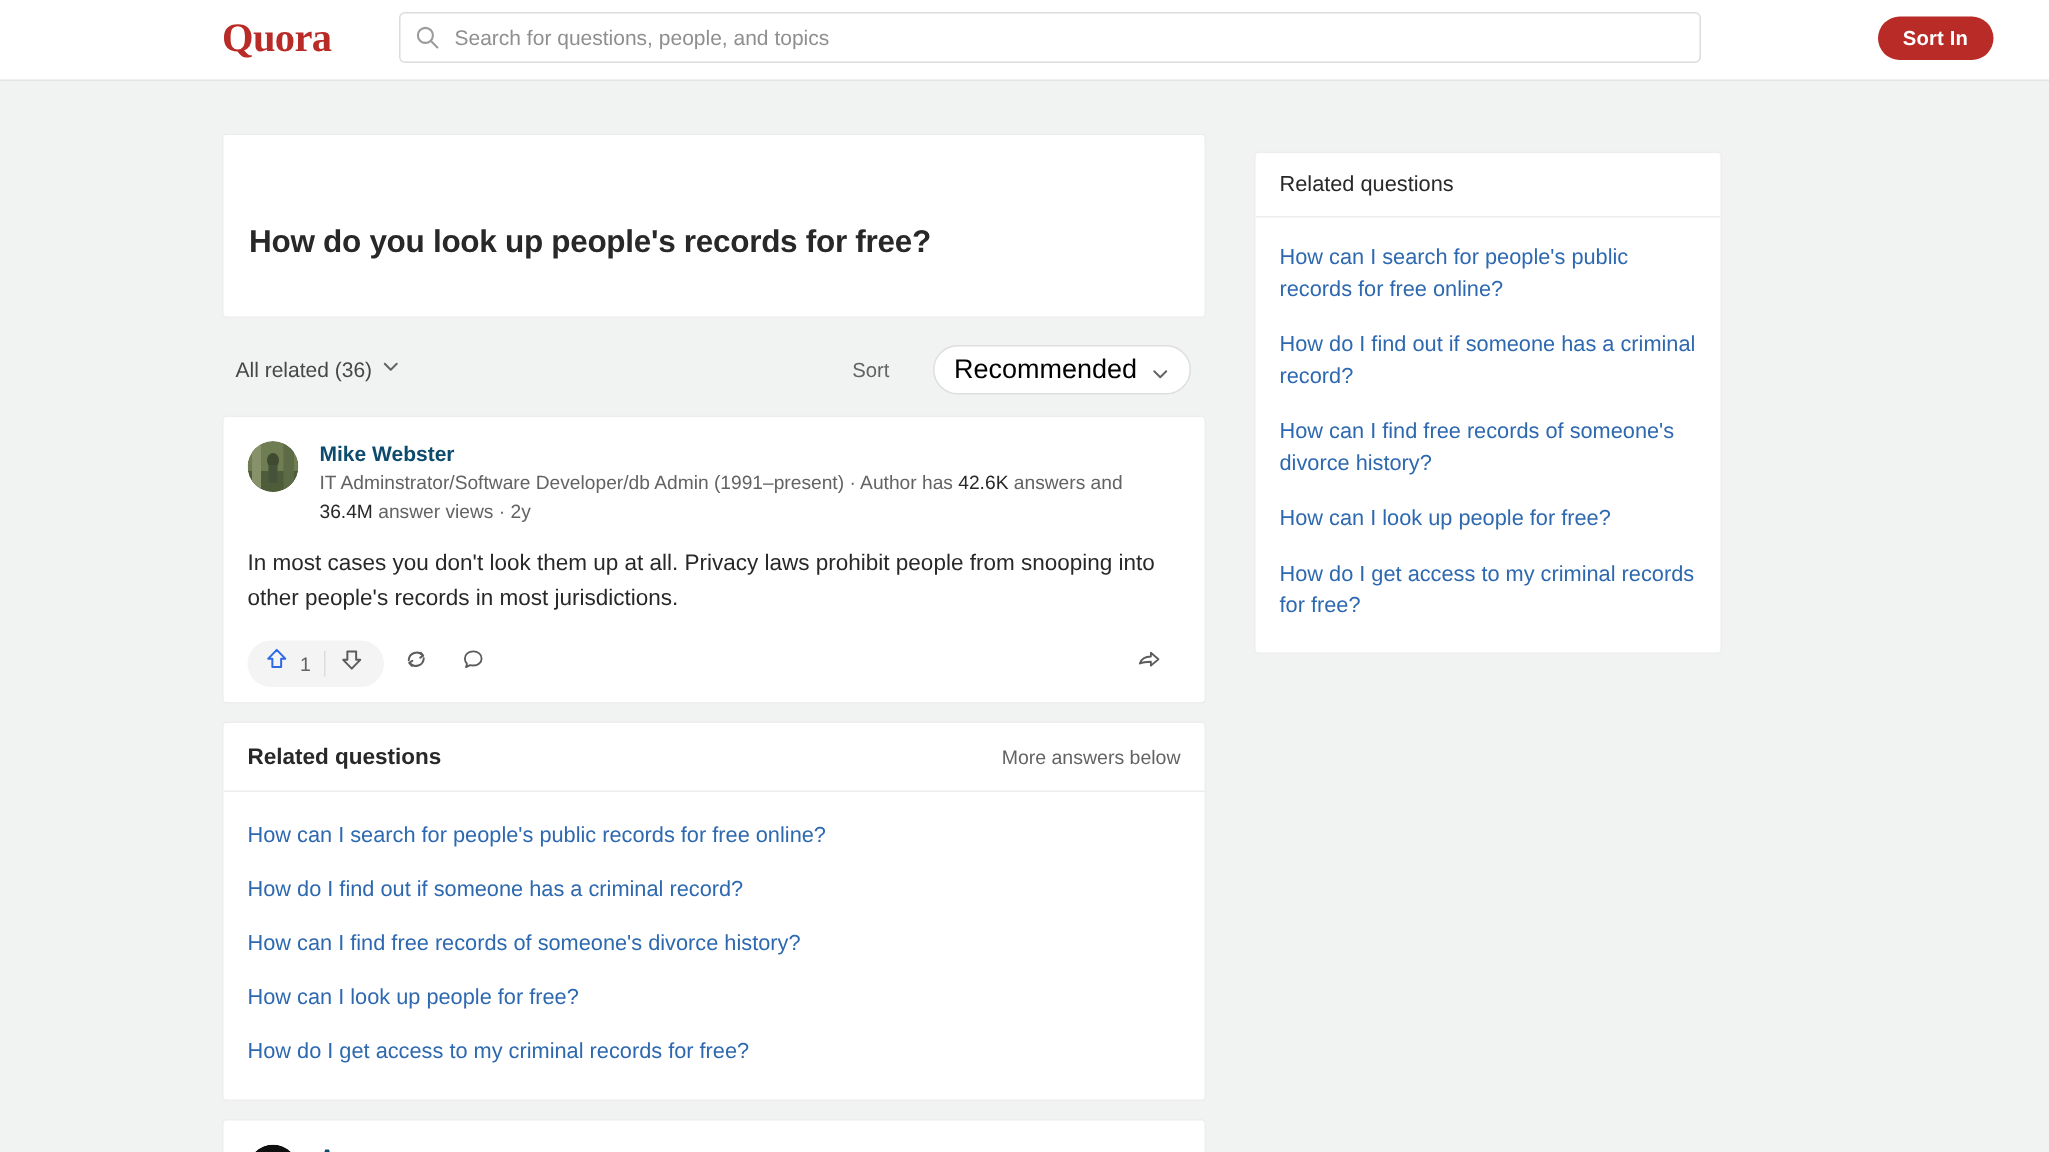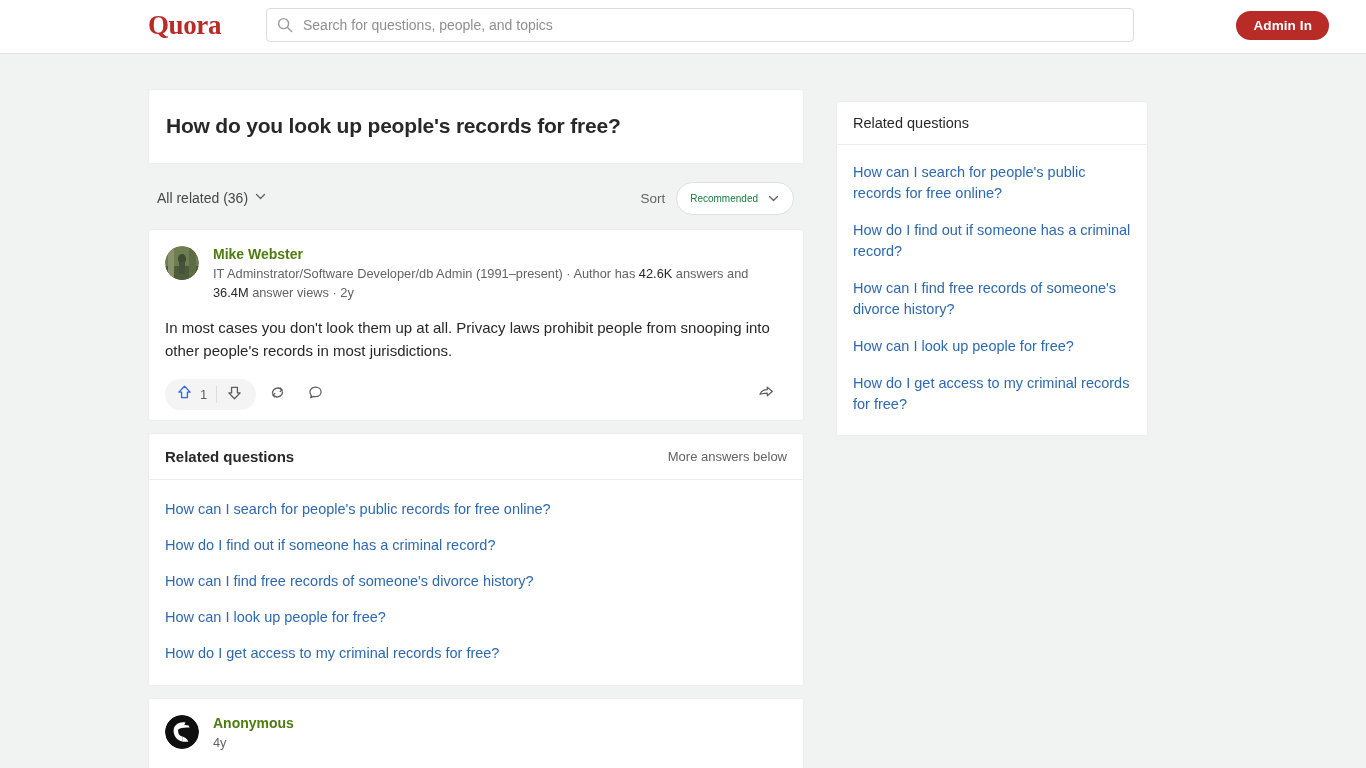--- a/index.html
+++ b/index.html
@@ -93,75 +93,76 @@
 
   .card {
     background: #ffffff;
     border: 1px solid #ededed;
     border-radius: 3px;
     margin-bottom: 12px;
   }
 
   
   .q-title {
-    padding: 22px 17px 24px 17px;
+    padding: 22px 17px 36px 17px;
     font-size: 21px;
     font-weight: bold;
     color: #282829;
     line-height: 27px;
     letter-spacing: -0.2px;
+    margin-top: 36px;
   }
 
   
   .sort-row {
     display: flex;
     align-items: center;
     justify-content: space-between;
     height: 44px;
     padding: 0 10px 0 9px;
     margin-bottom: 9px;
   }
   .all-related {
     display: flex;
     align-items: flex-start;
     gap: 6px;
     font-size: 14px;
     color: #474747;
     cursor: pointer;
   }
-  .sort-right { display: flex; align-items: center; gap: 11px; }
+  .sort-right { display: flex; align-items: center; gap: 29px; }
   .sort-label { font-size: 13.5px; color: #636363; }
   .sort-pill {
     display: flex;
     align-items: center;
     gap: 9px;
     height: 33px;
     padding: 0 13px;
     border: 1px solid #dedede;
     border-radius: 17px;
     background: #ffffff;
-    font-size: 10px;
-    color: #15803d;
+    font-size: 18px;
+    color: #000000;
     cursor: pointer;
   }
   .chev { width: 13px; height: 13px; flex: 0 0 13px; }
 
   
   .answer { padding: 14px 16px 8px 16px; }
   .author-row { display: flex; gap: 14px; }
   .avatar {
     width: 34px; height: 34px; flex: 0 0 34px;
     border-radius: 50%;
     overflow: hidden;
     margin-top: 2px;
   }
   .avatar svg { display: block; }
   .author-meta { flex: 1; min-width: 0; padding-top: 1px; }
   .author-name {
-    font-size: 14px; font-weight: bold; color: #4d7c0f; line-height: 18px;
+    font-size: 14px; font-weight: bold; color: #0c4a6e; line-height: 18px;
   }
   .author-cred {
     font-size: 12.8px; color: #636363; line-height: 19px; margin-top: 1px;
   }
   .author-cred b { color: #282829; font-weight: normal; }
   .answer-body {
     font-size: 15px;
     line-height: 23px;
     color: #282829;
     margin-top: 14px;
@@ -254,21 +255,21 @@
   <div class="search-wrap">
     <span class="search-icon">
       <svg viewBox="0 0 16 16" width="16" height="16">
         <circle cx="6.6" cy="6.6" r="5" fill="none" stroke="#9b9b9b" stroke-width="1.4"></circle>
         <line x1="10.3" y1="10.3" x2="14.6" y2="14.6" stroke="#9b9b9b" stroke-width="1.4" stroke-linecap="round"></line>
       </svg>
     </span>
     <input class="search-input" type="text" placeholder="Search for questions, people, and topics" style="">
   </div>
 
-  <button class="signin-btn">Admin In</button>
+  <button class="signin-btn">Sort In</button>
 </div>
 
 <div class="page">
 
   <div class="main-col">
 
     <div class="card">
       <div class="q-title">How do you look up people's records for free?</div>
     </div>
 

